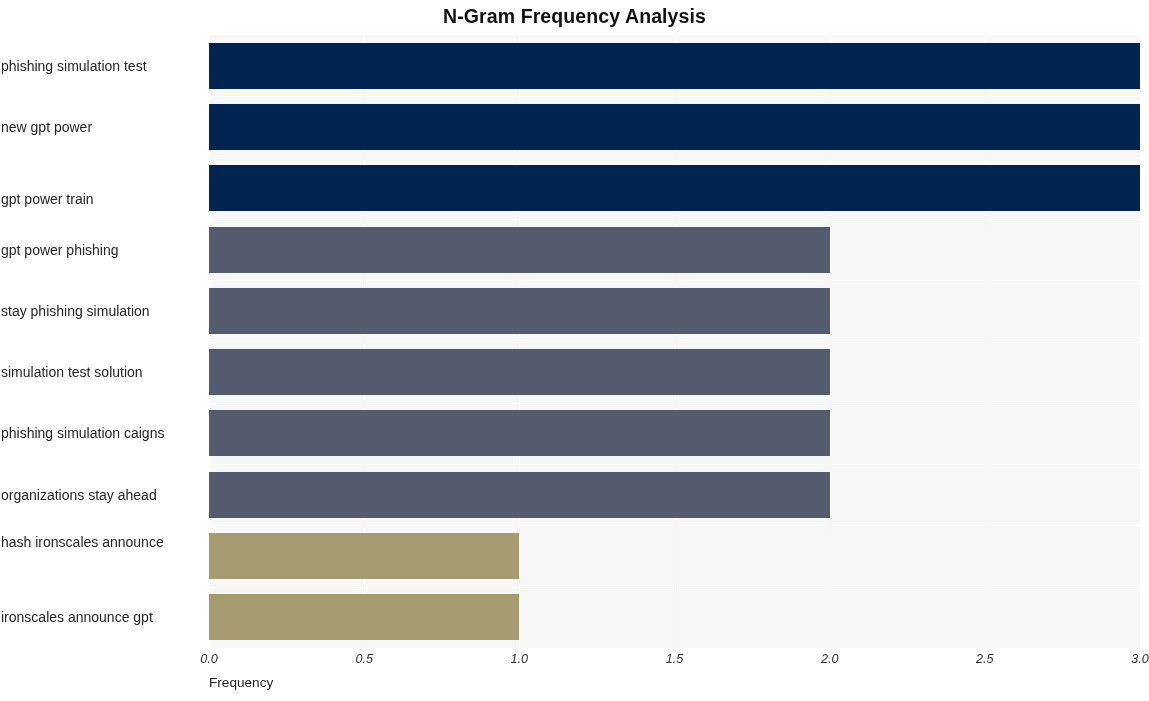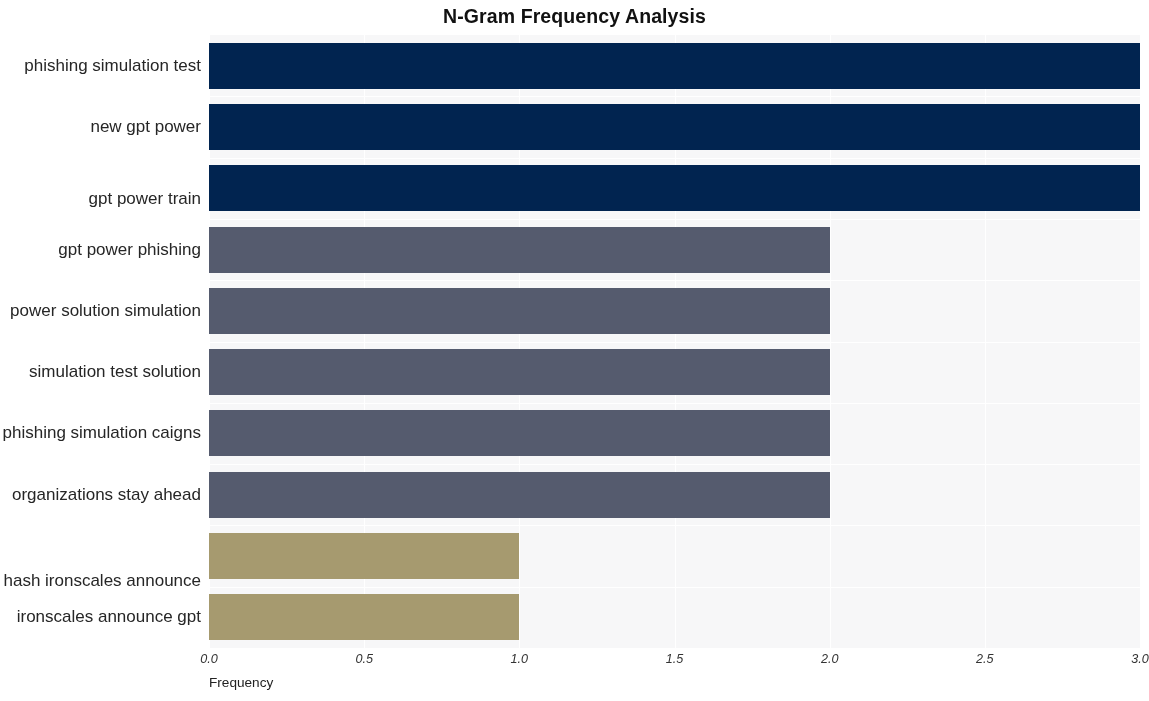--- a/index.html
+++ b/index.html
@@ -69,22 +69,22 @@
     position: absolute;
     left: 0;
     height: 46px;
   }
 
   
   .ytick {
     position: absolute;
     right: 0;
     width: 200px;
-    text-align: right;
-    font-size: 17px;
+    text-align: left;
+    font-size: 14px;
     color: #262626;
     white-space: nowrap;
     line-height: 16px;
   }
   #y-labels {
     position: absolute;
     left: 0;
     top: 0;
     width: 201px;
     height: 701px;
@@ -158,25 +158,25 @@
         <div class="bar" title="hash ironscales announce: 1" style="width: 310.333px; top: 498.05px; background: rgb(166, 154, 111);"></div>
         <div class="bar" title="ironscales announce gpt: 1" style="width: 310.333px; top: 559.35px; background: rgb(166, 154, 111);"></div>
       </div>
   </div>
 
   <div id="y-labels">
       <div class="ytick" style="top: 57.65px;">phishing simulation test</div>
       <div class="ytick" style="top: 118.95px; padding-left: 45px;">new gpt power</div>
       <div class="ytick" style="top: 191px;">gpt power train</div>
       <div class="ytick" style="top: 241.55px;">gpt power phishing</div>
-      <div class="ytick" style="top: 302.85px;">power solution simulation</div>
+      <div class="ytick" style="top: 302.85px;">stay phishing simulation</div>
       <div class="ytick" style="top: 364.15px;">simulation test solution</div>
       <div class="ytick" style="top: 425.45px;">phishing simulation caigns</div>
       <div class="ytick" style="top: 486.75px;">organizations stay ahead</div>
-      <div class="ytick" style="top: 573px;">hash ironscales announce</div>
+      <div class="ytick" style="top: 534px;">hash ironscales announce</div>
       <div class="ytick" style="top: 609.35px;">ironscales announce gpt</div>
     </div>
 
   <div id="x-labels">
       <div class="xtick" style="left: 209px;">0.0</div>
       <div class="xtick" style="left: 364.167px;">0.5</div>
       <div class="xtick" style="left: 519.333px;">1.0</div>
       <div class="xtick" style="left: 674.5px;">1.5</div>
       <div class="xtick" style="left: 829.667px;">2.0</div>
       <div class="xtick" style="left: 984.833px;">2.5</div>

